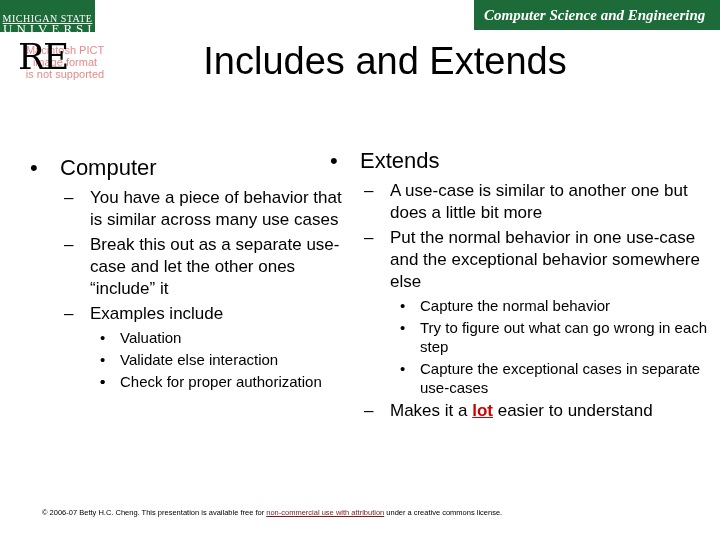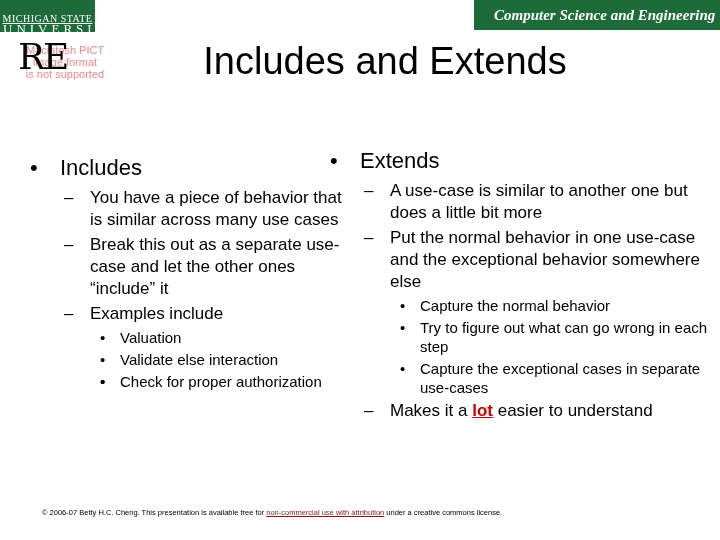--- a/index.html
+++ b/index.html
@@ -1,20 +1,20 @@
 <!DOCTYPE html>
 <html><head>
 <meta charset="utf-8">
 <style>
   html, body { margin:0; padding:0; }
   body { width:720px; height:540px; background:#ffffff; position:relative; overflow:hidden; font-family:"Liberation Sans", sans-serif; color:#000; }
   .msu-logo { position:absolute; left:0; top:0; width:95px; height:32px; background:#1e6b3a; color:#fff; text-align:center; }
   .msu-logo .l1 { font-family:"Liberation Serif", serif; font-size:10px; letter-spacing:0.5px; padding-top:13px; text-decoration:underline; line-height:11px; }
   .msu-logo .l2 { font-family:"Liberation Serif", serif; font-size:13px; letter-spacing:4px; line-height:10px; padding-left:3px; }
-  .cse-logo { position:absolute; left:474px; top:0; width:246px; height:30px; background:#1e6b3a; color:#fff; font-family:"Liberation Serif", serif; font-style:italic; font-weight:bold; font-size:15px; line-height:30px; padding-left:20px; box-sizing:border-box; }
+  .cse-logo { position:absolute; left:474px; top:0; width:246px; height:30px; background:#1e6b3a; color:#fff; font-family:"Liberation Serif", serif; font-style:italic; font-weight:bold; font-size:15px; line-height:30px; padding-left:10px; box-sizing:border-box; }
   .pict { position:absolute; left:0; top:44px; width:80px; height:40px; text-align:center; color:#e88a8a; font-size:11px; font-weight:normal; line-height:12px;padding-left:25px; }
   .re-mark { position:absolute; left:18px; top:37px; font-family:"DejaVu Serif", serif; font-size:36px; line-height:40px; color:#000; letter-spacing:-2px; }
   .title { position:absolute; left:0; width:770px; top:38px; text-align:center; font-size:38px; line-height:46px; }
   .col { position:absolute; }
   .col-left { left:30px; top:155px; width:320px; }
   .col-right { left:330px; top:148px; width:380px; }
   .lvl1 { position:relative; font-size:22px; line-height:26px; padding-left:30px; margin-bottom:6px; }
   .lvl1 .bul { position:absolute; left:0; top:0; }
   .lvl2 { position:relative; font-size:17px; line-height:22px; padding-left:60px; }
   .lvl2 .bul { position:absolute; left:34px; top:0; }
@@ -40,21 +40,21 @@
   <div>image format</div>
   <div>is not supported</div>
 </div>
 <div class="re-mark">RE</div>
 
 <div class="title">Includes and Extends</div>
 
 <div class="col col-left">
   <div class="lvl1">
     <span class="bul">•</span>
-    <span>Includes</span>
+    <span>Computer</span>
   </div>
   <div class="lvl2">
     <span class="bul">–</span>
     <span>You have a piece of behavior that is similar across many use cases</span>
   </div>
   <div class="lvl2">
     <span class="bul">–</span>
     <span>Break this out as a separate use-case and let the other ones “include” it</span>
   </div>
   <div class="lvl2">

